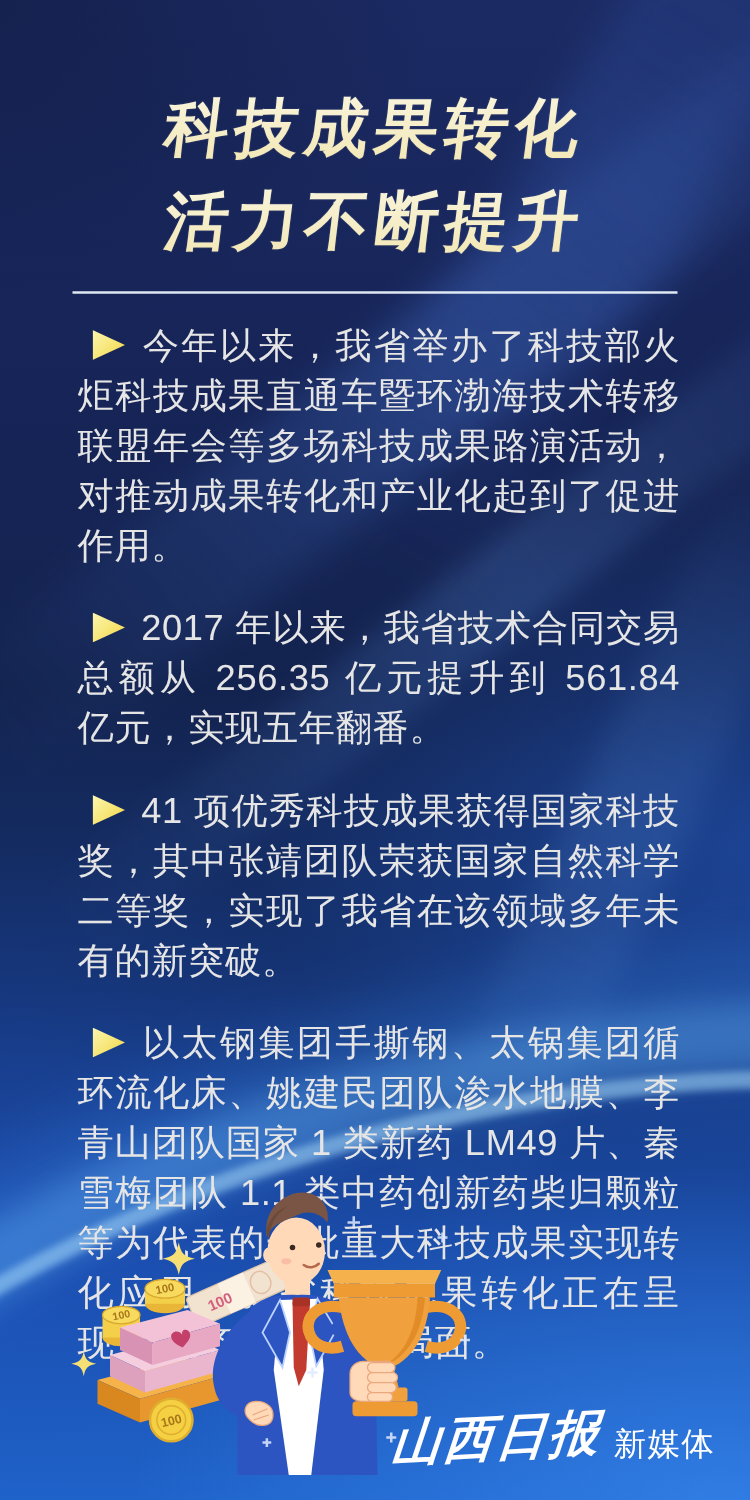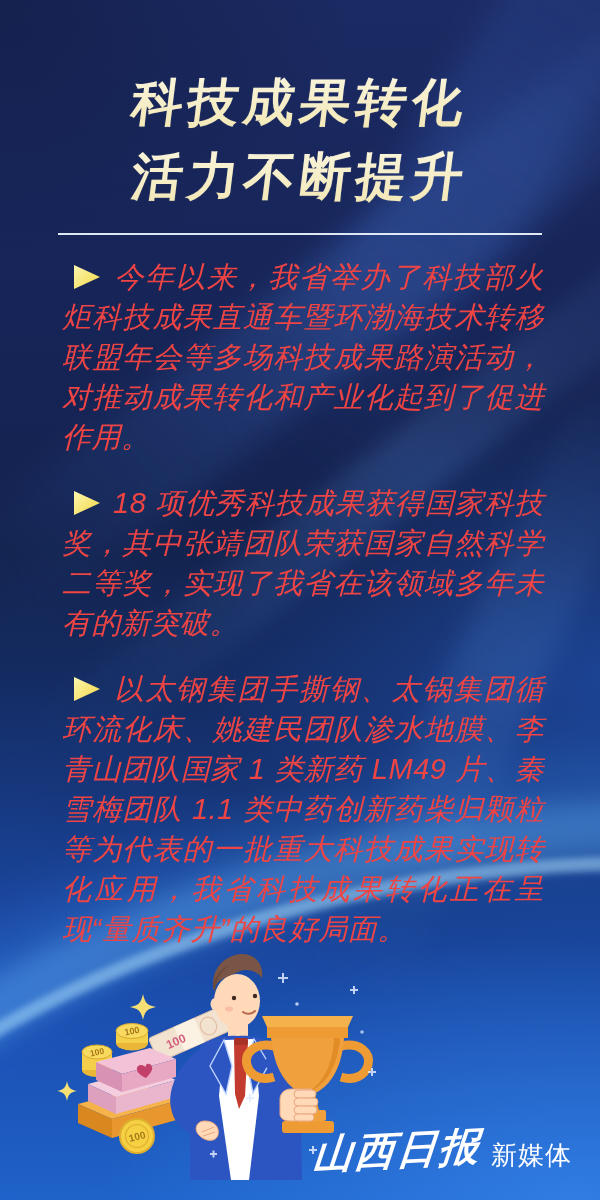--- a/index.html
+++ b/index.html
@@ -39,22 +39,22 @@
     letter-spacing:5px; transform:skewX(-7deg);
     color:#f6eec4;
     background:linear-gradient(180deg,#fdfaee 8%,#f1e3ab 92%);
     -webkit-background-clip:text; background-clip:text; -webkit-text-fill-color:transparent;
     text-shadow:0 0 1px rgba(246,238,196,.4); }
   .divider { position:absolute; top:233px; left:58px; right:58px; height:2px;
     background:rgba(240,248,255,.92); }
 
   
   .content { position:absolute; top:257px; left:62px; width:482px; }
-  .para { margin:0 0 26px 0; font-size:29px; line-height:40px; color:#ef4444;
-    text-align:justify; text-indent:12px; letter-spacing:.5px;font-style:italic; }
+  .para { margin:0 0 26px 0; font-size:29px; line-height:40px; color:#e5e5e5;
+    text-align:justify; text-indent:12px; letter-spacing:.5px; }
   .bullet { display:inline-block; width:26px; height:24px; margin-right:13px;
     vertical-align:-2px;
     background:linear-gradient(135deg,#fcf4a6 10%,#f2d94f 90%);
     clip-path:polygon(0 0,100% 50%,0 100%); }
 
   
   .illus { position:absolute; left:50px; top:946px; width:340px; height:234px; }
 
   
   .logo { position:absolute; right:28px; bottom:22px; display:flex; align-items:baseline;
@@ -78,21 +78,22 @@
   <div class="arc arc-2"></div>
 
   <div class="title-block">
     <span class="title-line">科技成果转化</span>
     <span class="title-line">活力不断提升</span>
   </div>
   <div class="divider"></div>
 
   <div class="content">
     <p class="para"><span class="bullet"></span><span>今年以来，我省举办了科技部火炬科技成果直通车暨环渤海技术转移联盟年会等多场科技成果路演活动，对推动成果转化和产业化起到了促进作用。</span></p>
-    <p class="para"><span class="bullet"></span><span>18 项优秀科技成果获得国家科技奖，其中张靖团队荣获国家自然科学二等奖，实现了我省在该领域多年未有的新突破。</span></p>
+    <p class="para"><span class="bullet"></span><span>2017 年以来，我省技术合同交易总额从 256.35 亿元提升到 561.84 亿元，实现五年翻番。</span></p>
+    <p class="para"><span class="bullet"></span><span>41 项优秀科技成果获得国家科技奖，其中张靖团队荣获国家自然科学二等奖，实现了我省在该领域多年未有的新突破。</span></p>
     <p class="para"><span class="bullet"></span><span>以太钢集团手撕钢、太锅集团循环流化床、姚建民团队渗水地膜、李青山团队国家 1 类新药 LM49 片、秦雪梅团队 1.1 类中药创新药柴归颗粒等为代表的一批重大科技成果实现转化应用，我省科技成果转化正在呈现“量质齐升”的良好局面。</span></p>
   </div>
 
   <svg class="illus" viewBox="0 0 340 234">
 
     <path d="M93 48 C95 57 97 59 106 61 C97 63 95 65 93 74 C91 65 89 63 80 61 C89 59 91 57 93 48 Z" fill="#f6df74"></path>
     <path d="M17 135 C18.5 142 20 143.5 27 145 C20 146.5 18.5 148 17 155 C15.5 148 14 146.5 7 145 C14 143.5 15.5 142 17 135 Z" fill="#f6df74"></path>
 
     <g>
       <ellipse cx="82" cy="97" rx="16" ry="7.5" fill="#e9b637"></ellipse>

